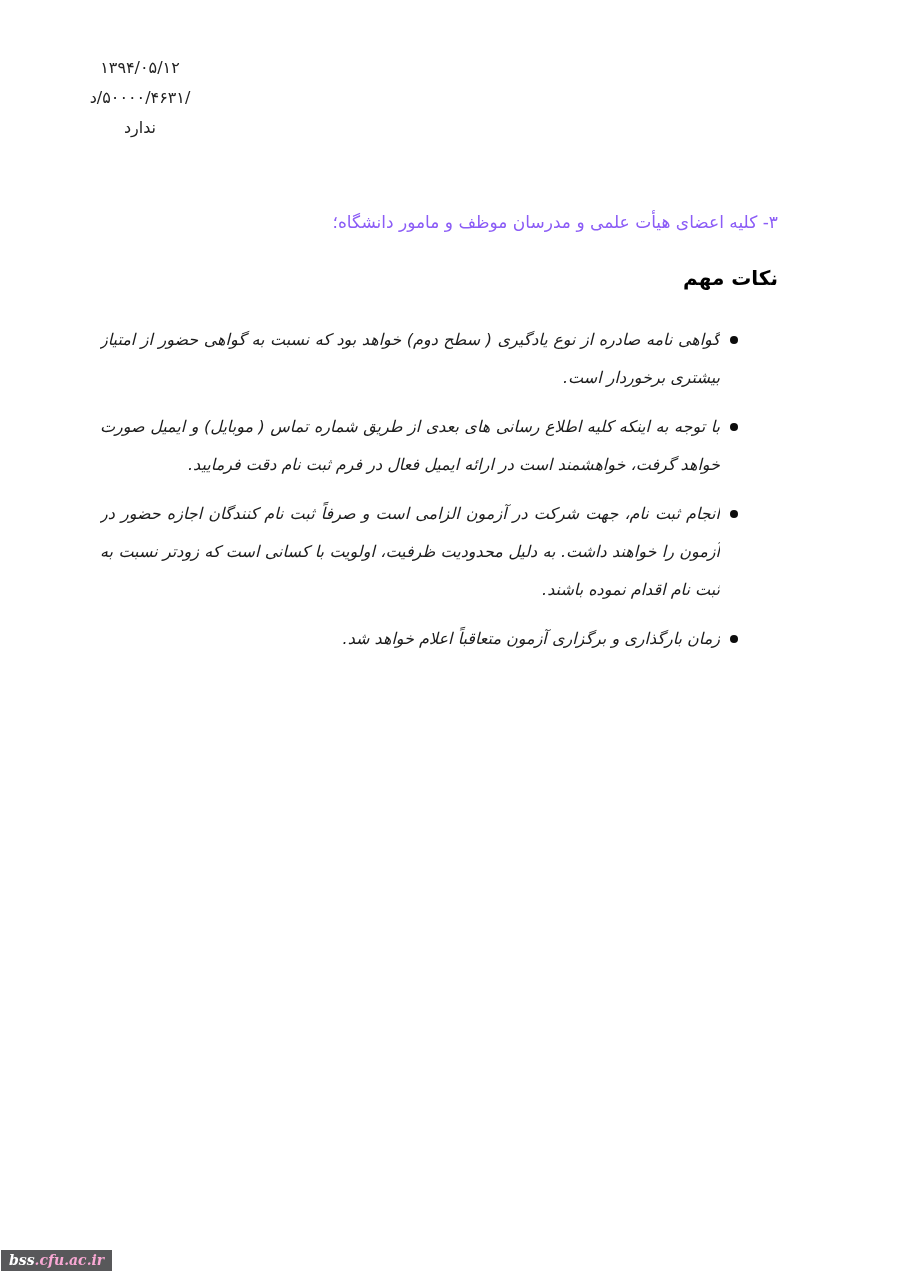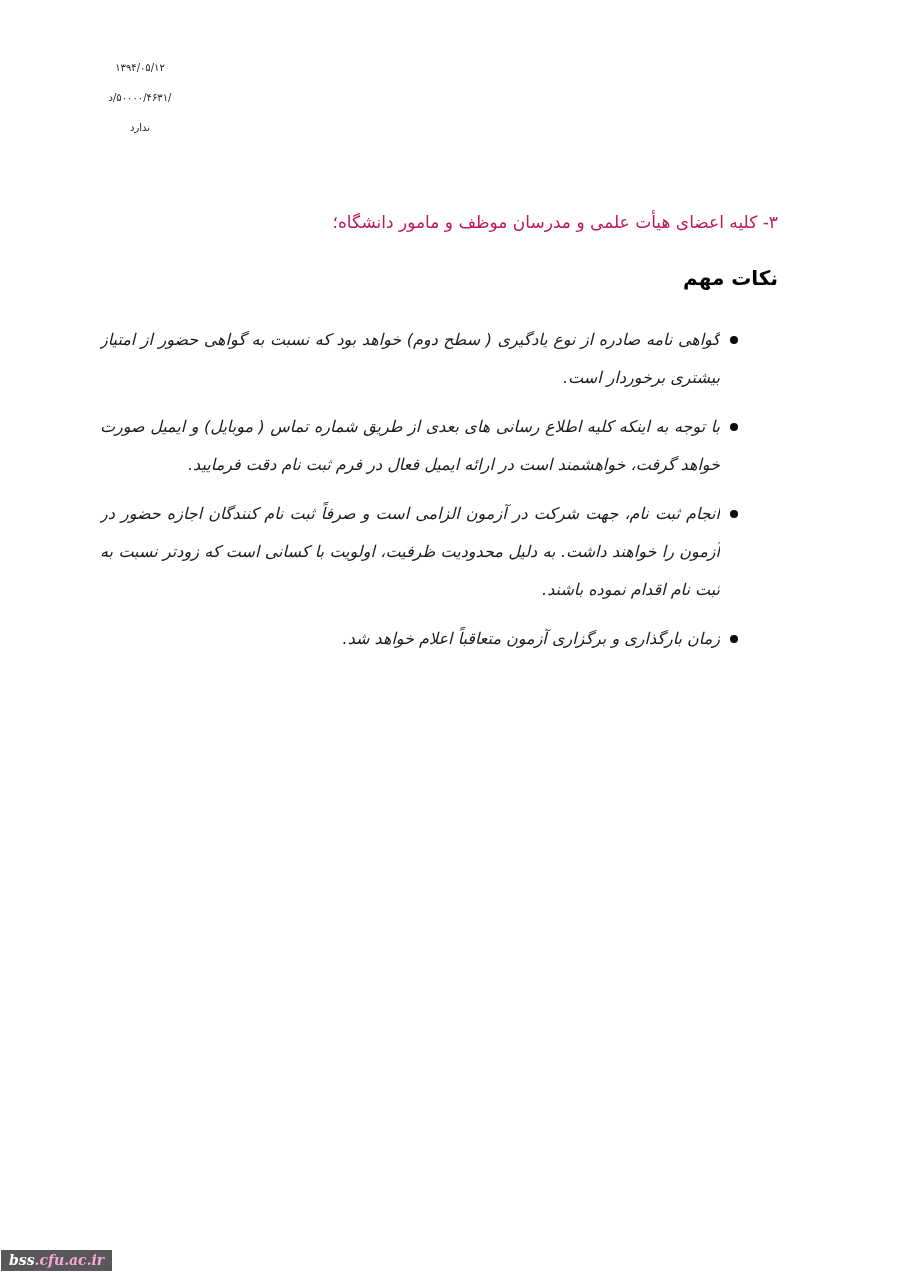--- a/index.html
+++ b/index.html
@@ -9,27 +9,27 @@
     margin:0 auto;
     background:#ffffff;
     overflow:hidden;
     direction:rtl;
     font-family:"DejaVu Sans", sans-serif;
     color:#1b1b1b;
   }
   
   .letterhead{
     position:absolute;top:53px;left:55px;width:170px;
-    text-align:center;font-size:10px;line-height:30px;color:#222;
+    text-align:center;font-size:16px;line-height:30px;color:#222;
   }
   .ltr-override{direction:ltr;unicode-bidi:bidi-override;}
   
   .item3{
     position:absolute;top:212px;right:122px;
-    font-size:17px;white-space:nowrap;color:#be185d;
+    font-size:17px;white-space:nowrap;color:#8b5cf6;
   }
   
   .heading{
     position:absolute;top:263px;right:122px;
     font-size:20px;font-weight:bold;line-height:30px;color:#000;
   }
   
   .bullets{
     position:absolute;top:321px;right:180px;width:620px;
   }

